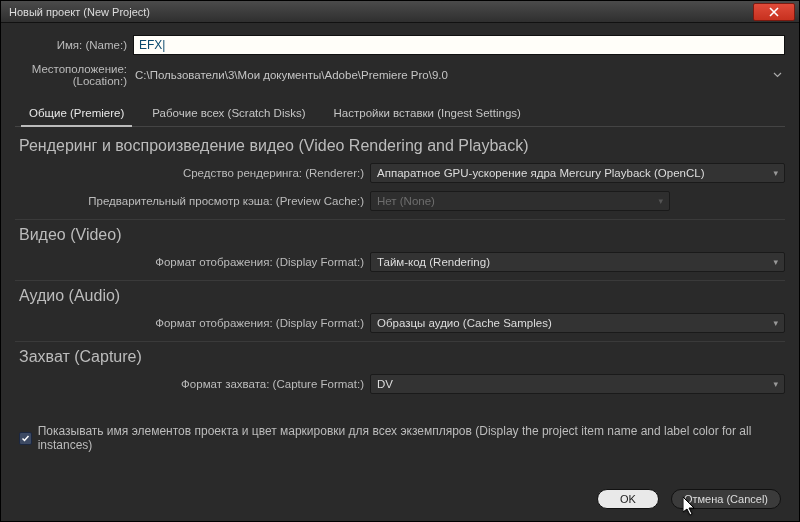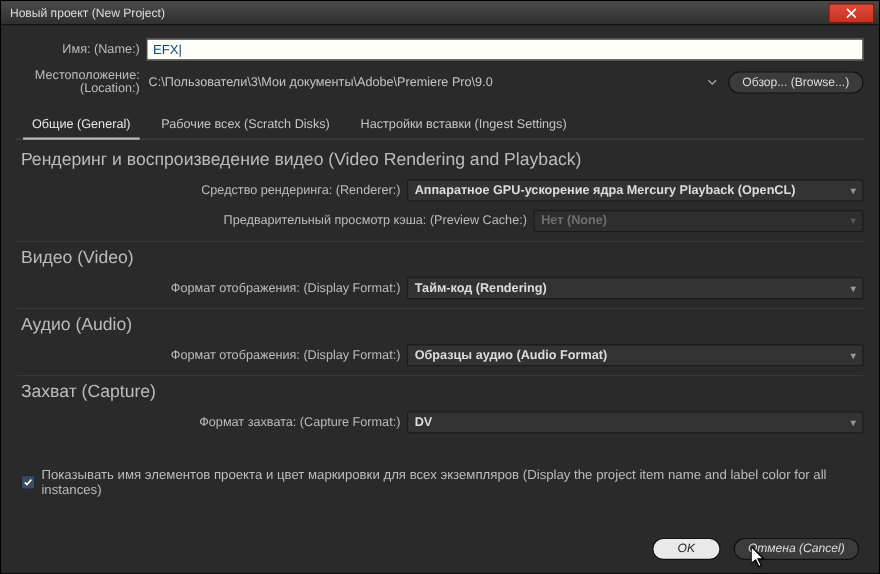--- a/index.html
+++ b/index.html
@@ -6,21 +6,21 @@
   html, body { width: 800px; height: 522px; overflow: hidden; font-family: "Segoe UI", Tahoma, sans-serif; background: #000; }
   .window { width: 800px; height: 522px; background: #232323; display: flex; flex-direction: column; border: 1px solid #000; }
   
   
   .titlebar { height: 22px; background: linear-gradient(#4b4b4b, #2f2f2f); display: flex; align-items: center; justify-content: space-between; padding-left: 8px; color: #ddd; font-size: 11px; border-bottom: 1px solid #111; }
   .close-btn { width: 42px; height: 18px; background: linear-gradient(#e04b3a, #c7311f); border: 1px solid #7a1a10; border-radius: 2px; margin-right: 4px; display: flex; align-items: center; justify-content: center; color: #fff; font-size: 11px; font-weight: bold; }
 
   .body { flex: 1; background: #2a2a2a; padding: 12px 14px 8px 14px; display: flex; flex-direction: column; color: #bcbcbc; font-size: 11.5px; }
 
   
-  .row { display: flex; align-items: center; margin-bottom: 8px; justify-content: flex-end; }
+  .row { display: flex; align-items: center; margin-bottom: 8px; }
   .lbl { width: 355px; text-align: right; padding-right: 6px; color: #bcbcbc; font-size: 11.5px; }
   .lbl-top { width: 118px; text-align: right; padding-right: 6px; }
   
   .text-input { flex: 1; height: 20px; background: #fffef9; border: 1px solid #111; color: #0c4a6e; padding: 0 5px; font-size: 12px; }
   
   .location-val { flex: 1; color: #c5c5c5; font-size: 11.5px; padding-left: 2px; }
   .chev { width: 16px; text-align: center; color: #999; font-size: 9px; }
   .pill-btn { height: 20px; padding: 0 12px; background: #3b3b3b; border: 1px solid #111; border-radius: 10px; color: #ddd; font-size: 11px; display: flex; align-items: center; margin-left: 6px; }
   .pill-btn.primary { background: #e9e9e9; color: #222; }
 
@@ -28,30 +28,30 @@
   .tabs { display: flex; border-bottom: 1px solid #444; margin-top: 6px; }
   .tab { padding: 6px 14px 7px 14px; color: #c5c5c5; font-size: 11.5px; cursor: default; position: relative; }
   .tab.active { color: #e8e8e8; }
   .tab.active::after { content: ""; position: absolute; left: 6px; right: 6px; bottom: -1px; height: 2px; background: #bcbcbc; }
 
   
   .sections { flex: 1; padding-top: 8px; }
   .section-title { color: #bcbcbc; font-size: 16px; margin: 2px 0 8px 4px; }
   .hr { border-top: 1px solid #3a3a3a; margin: 6px 0 6px 0; }
 
-  .select { flex: 1; height: 20px; background: #333; border: 1px solid #1a1a1a; border-radius: 2px; display: flex; align-items: center; justify-content: space-between; padding: 0 6px; color: #ddd; font-size: 11.5px; font-weight: bold; }
+  .select { flex: 1; height: 20px; background: #333; border: 1px solid #1a1a1a; border-radius: 2px; display: flex; align-items: center; justify-content: space-between; padding: 0 6px; color: #ddd; font-size: 11.5px; }
   .select.disabled { color: #6e6e6e; background: #2e2e2e; max-width: 300px; }
   .select .caret { font-size: 9px; color: #999; }
   .select.disabled .caret { color: #555; }
 
   .checkbox-row { display: flex; align-items: center; margin-top: 30px; padding-left: 4px; }
   .checkbox { width: 13px; height: 13px; background: #3d4a63; border: 1px solid #1b2740; border-radius: 2px; margin-right: 6px; display: flex; align-items: center; justify-content: center; color: #fff; font-size: 10px; line-height: 1; }
   .checkbox-label { color: #bcbcbc; font-size: 12px; }
 
-  .footer { display: flex; justify-content: flex-end; padding: 6px 4px 4px 4px; gap: 6px; font-style: italic; }
+  .footer { display: flex; justify-content: flex-end; padding: 6px 4px 4px 4px; gap: 6px; }
   
   .cursor { position: absolute; left: 683px; top: 497px; pointer-events: none; }
   .cursor svg { filter: drop-shadow(0 0 1px rgba(0,0,0,0.6)); }
 </style>
 </head>
 <body>
 
 <div class="window">
   <div class="titlebar">
     <span>Новый проект (New Project)</span>
@@ -70,25 +70,24 @@
     </div>
 
     <div class="row">
       <div class="lbl-top">Местоположение: (Location:)</div>
       <div class="location-val">C:\Пользователи\3\Мои документы\Adobe\Premiere Pro\9.0</div>
       <div class="chev">
         <svg width="9" height="6" viewBox="0 0 9 6">
             <path d="M1 1 L4.5 4.5 L8 1" stroke="#aaa" stroke-width="1.2" fill="none"></path>
           </svg>
       </div>
-      <div class="pill-btn">Обзор... (Browse...)</div>
     </div>
 
     <div class="tabs">
-      <div class="tab active">Общие (General)</div>
+      <div class="tab active">Общие (Premiere)</div>
       <div class="tab">Рабочие всех (Scratch Disks)</div>
       <div class="tab">Настройки вставки (Ingest Settings)</div>
     </div>
 
     <div class="sections">
 
       <div class="section-title">Рендеринг и воспроизведение видео (Video Rendering and Playback)</div>
       <div class="row">
         <div class="lbl">Средство рендеринга: (Renderer:)</div>
         <div class="select">
@@ -112,21 +111,21 @@
           <span>Тайм-код (Rendering)</span>
           <span class="caret">▾</span>
         </div>
       </div>
       <div class="hr"></div>
 
       <div class="section-title">Аудио (Audio)</div>
       <div class="row">
         <div class="lbl">Формат отображения: (Display Format:)</div>
         <div class="select">
-          <span>Образцы аудио (Audio Format)</span>
+          <span>Образцы аудио (Cache Samples)</span>
           <span class="caret">▾</span>
         </div>
       </div>
       <div class="hr"></div>
 
       <div class="section-title">Захват (Capture)</div>
       <div class="row">
         <div class="lbl">Формат захвата: (Capture Format:)</div>
         <div class="select">
           <span>DV</span>

